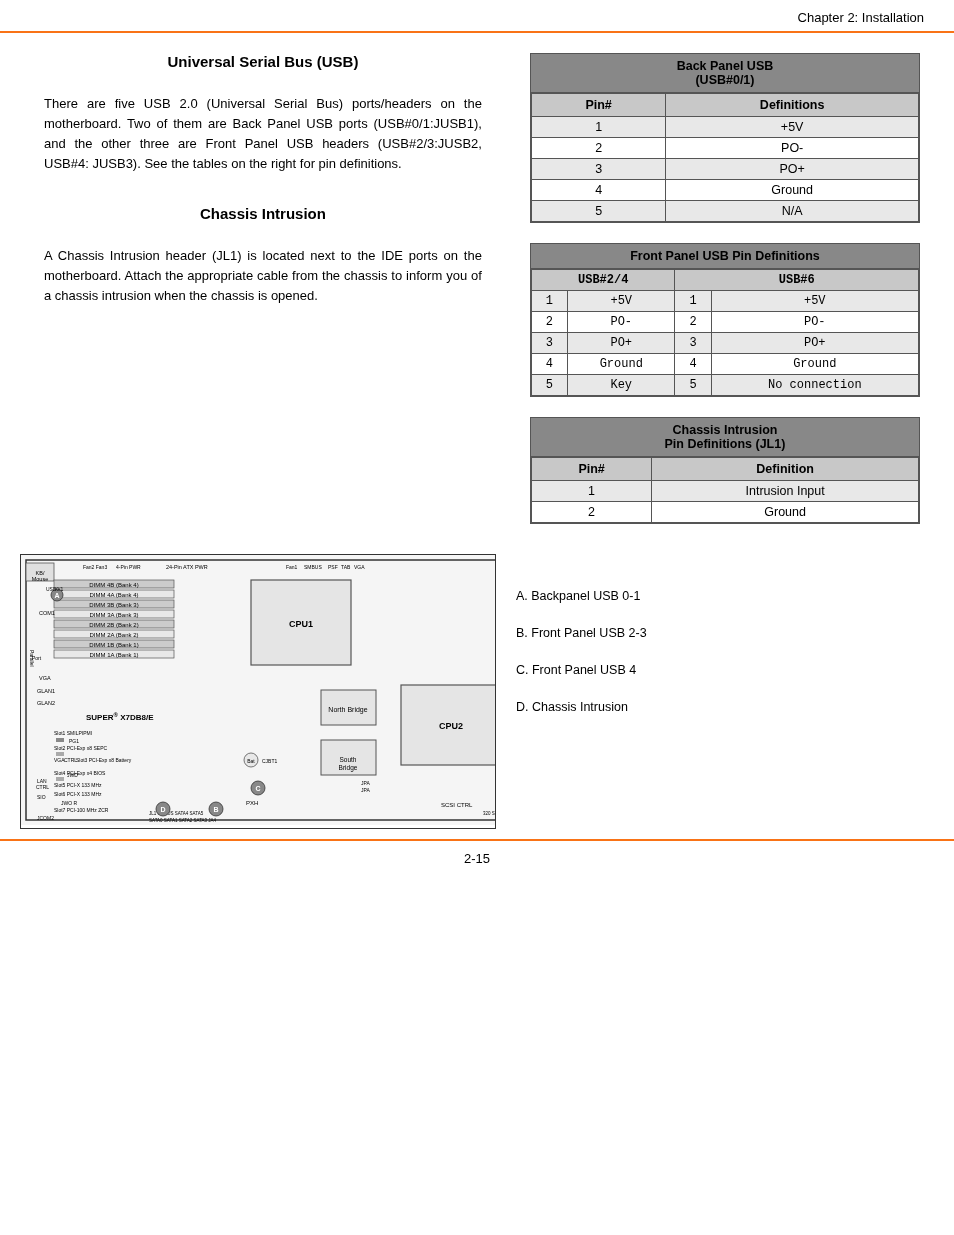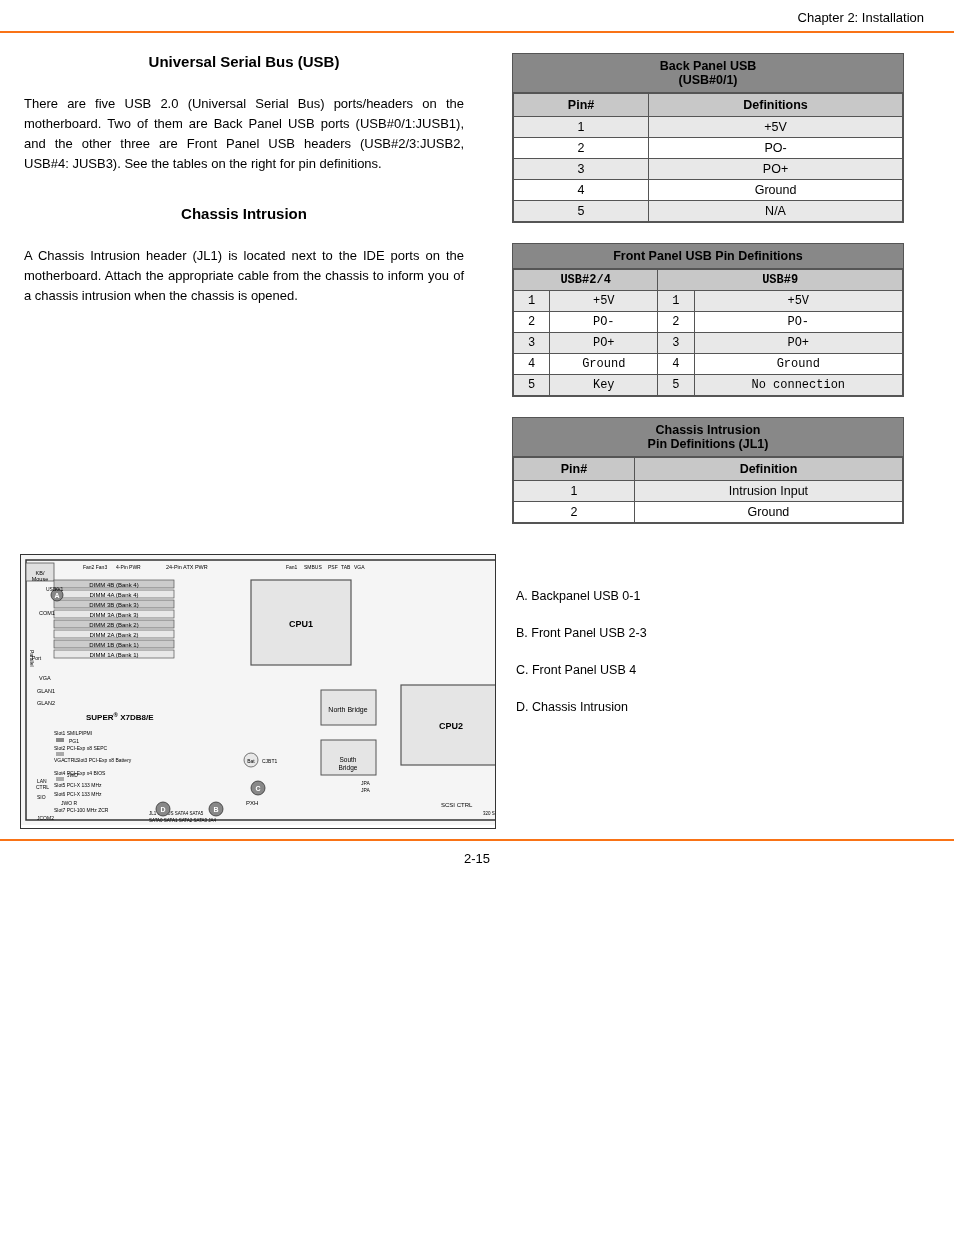--- a/index.html
+++ b/index.html
@@ -17,21 +17,21 @@
     .page-header {
       text-align: right;
       padding: 10px 30px 6px 30px;
       font-size: 13px;
       border-bottom: 2px solid #f97316;
     }
 
     
     .content-area {
       display: flex;
-      padding: 0 14px;
+      padding: 0 34px;
     }
 
     
     .left-col {
       width: 470px;
       padding: 20px 20px 0 10px;
     }
 
     
     .right-col {
@@ -255,21 +255,21 @@
           </tbody>
       </table>
     </div>
 
     <div class="table-container">
       <div class="table-title">Front Panel USB Pin Definitions</div>
       <table class="front-usb-table">
         <thead>
           <tr>
             <th colspan="2">USB#2/4</th>
-            <th colspan="2">USB#9</th>
+            <th colspan="2">USB#6</th>
           </tr>
         </thead>
         <tbody id="front-panel-usb-tbody">
         <tr>
               <td>1</td>
               <td>+5V</td>
               <td>1</td>
               <td>+5V</td>
             </tr>
             <tr>

